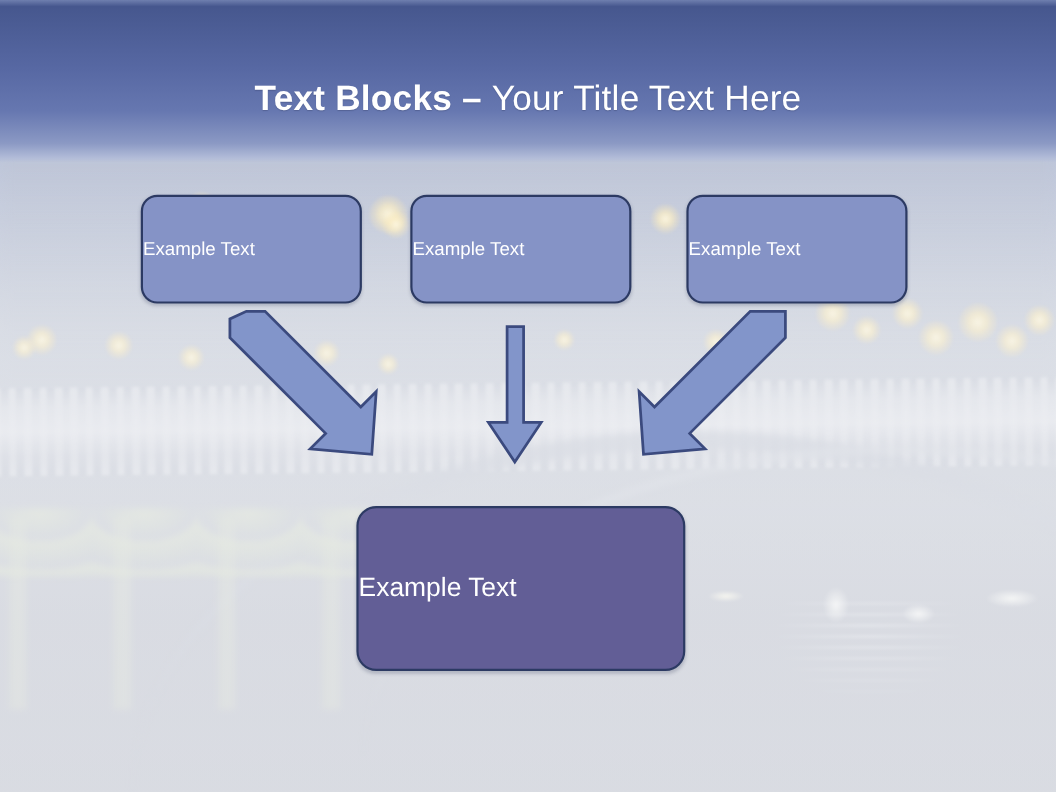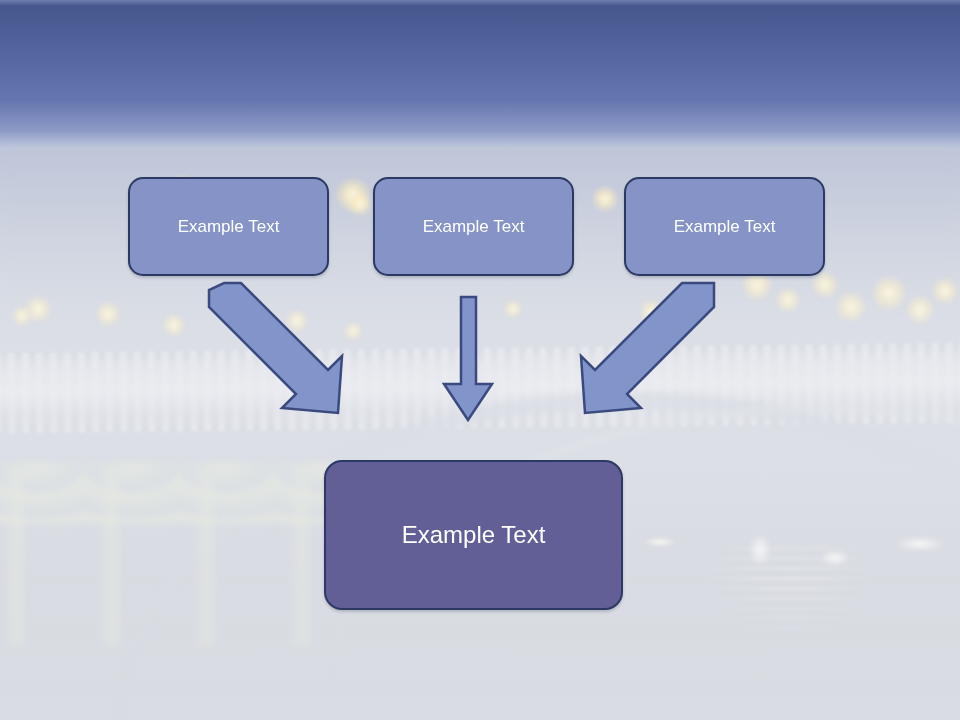--- a/index.html
+++ b/index.html
@@ -214,21 +214,20 @@
   .title .light  { font-weight: normal; }
 
   
   .box {
     position: absolute;
     box-sizing: border-box;
     border: 2px solid #2c3a63;
     border-radius: 15px;
     display: flex;
     align-items: center;
-    justify-content: center;
     color: #ffffff;
     box-shadow: 0 2px 3px rgba(40,50,80,0.22);
   }
   .box-top {
     width: 201px;
     height: 99px;
     background: #8593c6;
     font-size: 17px;
   }
   #box-a { left: 128px; top: 177px; }
@@ -296,20 +295,23 @@
     <div class="bg-arch2"></div>
     <div class="bg-columns"></div>
     <div class="bg-garland"></div>
     <div class="bg-boatlights"></div>
     <div class="bg-water"></div>
     <div class="bg-veil"></div>
   </div>
 
   <div class="header"></div>
 
+  <h1 class="title">
+    <span class="strong">Text Blocks </span><span class="strong">– </span><span class="light">Your Title Text Here</span>
+  </h1>
 
   <div class="box box-top" id="box-a">
     <span>Example Text</span>
   </div>
   <div class="box box-top" id="box-b">
     <span>Example Text</span>
   </div>
   <div class="box box-top" id="box-c">
     <span>Example Text</span>
   </div>

